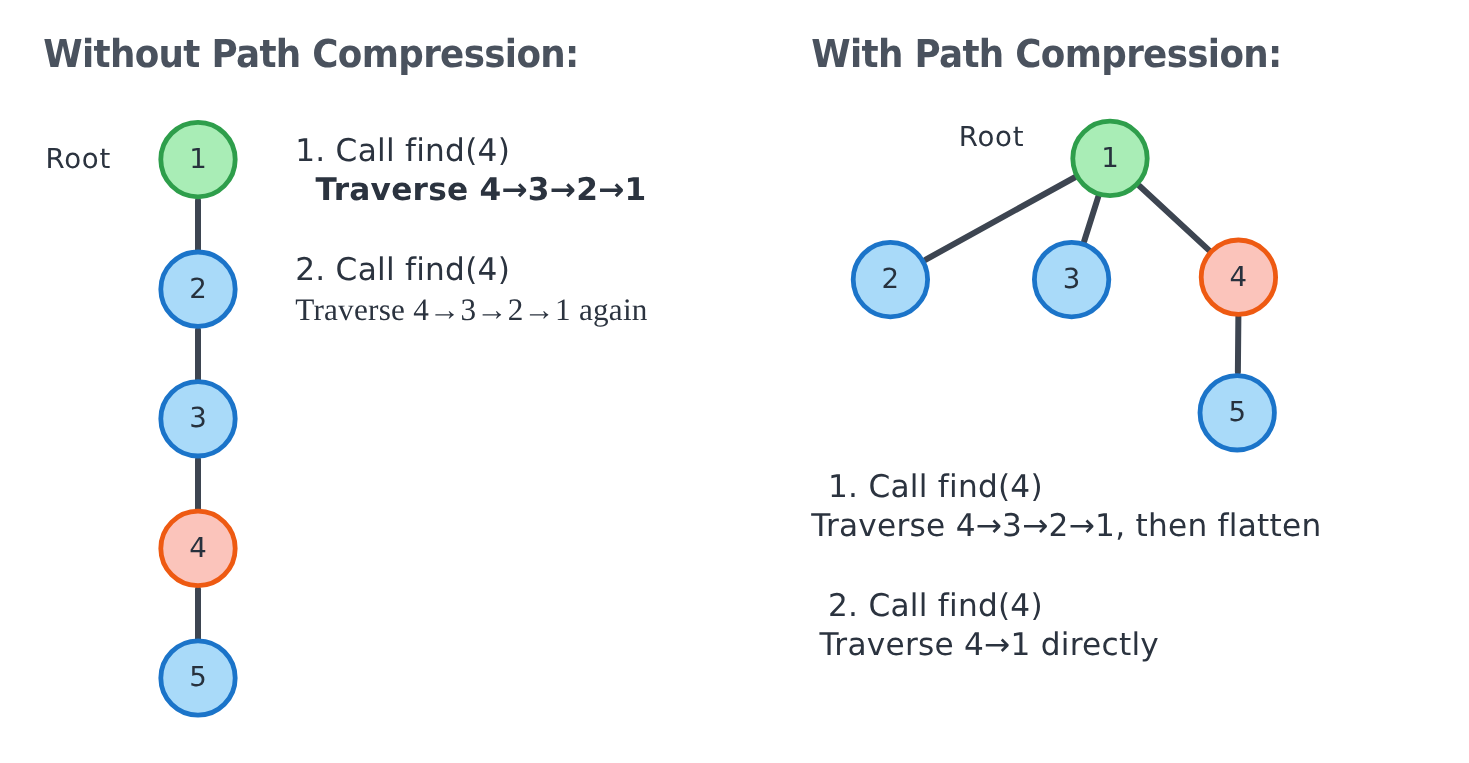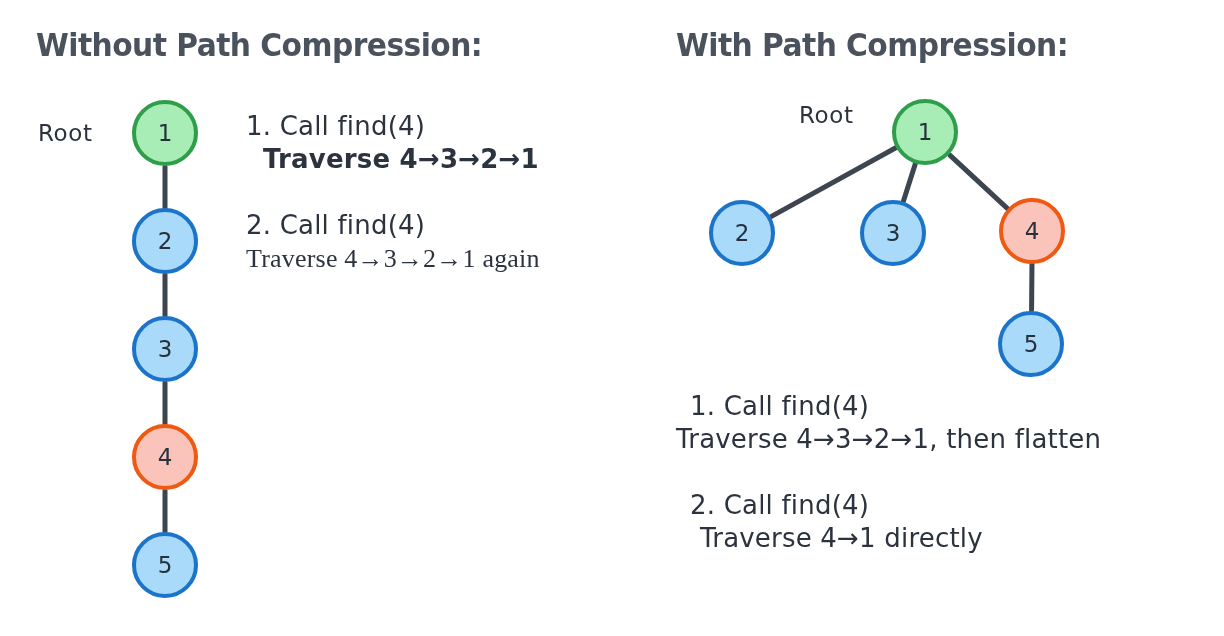--- a/index.html
+++ b/index.html
@@ -99,21 +99,21 @@
   <div class="hand root-label" style="left:799px; top:102px;">Root</div>
 
   <div class="hand caption" style="left:246px; top:110px;">1. Call find(4)</div>
   <div class="hand caption" style="left:263px; top:143px;font-weight:bold;">Traverse 4→3→2→1</div>
   <div class="hand caption" style="left:246px; top:209px;">2. Call find(4)</div>
   <div class="hand caption" style="left:246px; top:242px;font-family:Liberation Serif, serif;">Traverse 4→3→2→1 again</div>
 
   <div class="hand caption" style="left:690px; top:390px;">1. Call find(4)</div>
   <div class="hand caption" style="left:676px; top:423px;">Traverse 4→3→2→1, then flatten</div>
   <div class="hand caption" style="left:690px; top:489px;">2. Call find(4)</div>
-  <div class="hand caption" style="left:700px; top:522px;">Traverse 4→1 directly</div>
+  <div class="hand caption" style="left:683px; top:522px;">Traverse 4→1 directly</div>
 
   <div id="graph-layer">
       <div class="edge" style="left: 165px; top: 161.5px; width: 46px; height: 5px; background: rgb(61, 69, 81); transform: rotate(90deg);"></div>
       <div class="edge" style="left: 165px; top: 269.5px; width: 46px; height: 5px; background: rgb(61, 69, 81); transform: rotate(90deg);"></div>
       <div class="edge" style="left: 165px; top: 377.5px; width: 46px; height: 5px; background: rgb(61, 69, 81); transform: rotate(90deg);"></div>
       <div class="edge" style="left: 165px; top: 485.5px; width: 46px; height: 5px; background: rgb(61, 69, 81); transform: rotate(90deg);"></div>
       <div class="node green" style="left: 132px; top: 100px;">
         <span class="node-label">1</span>
       </div>
       <div class="node blue" style="left: 132px; top: 208px;">

